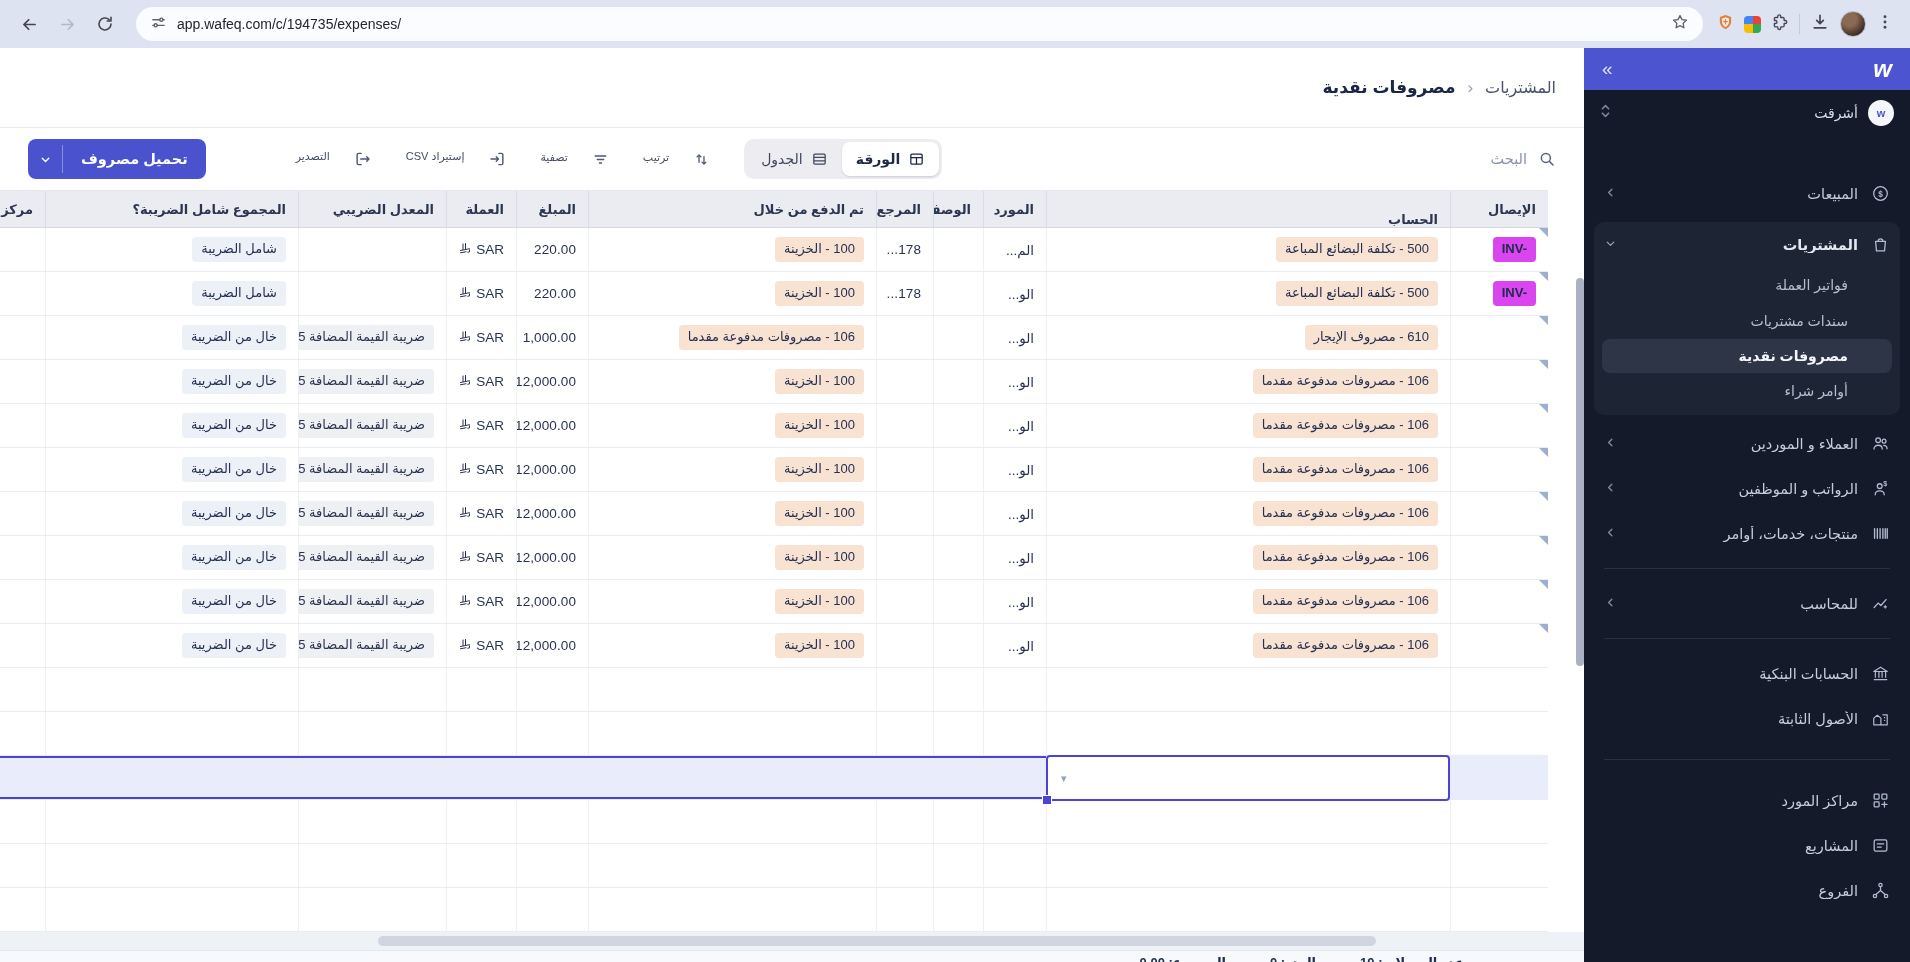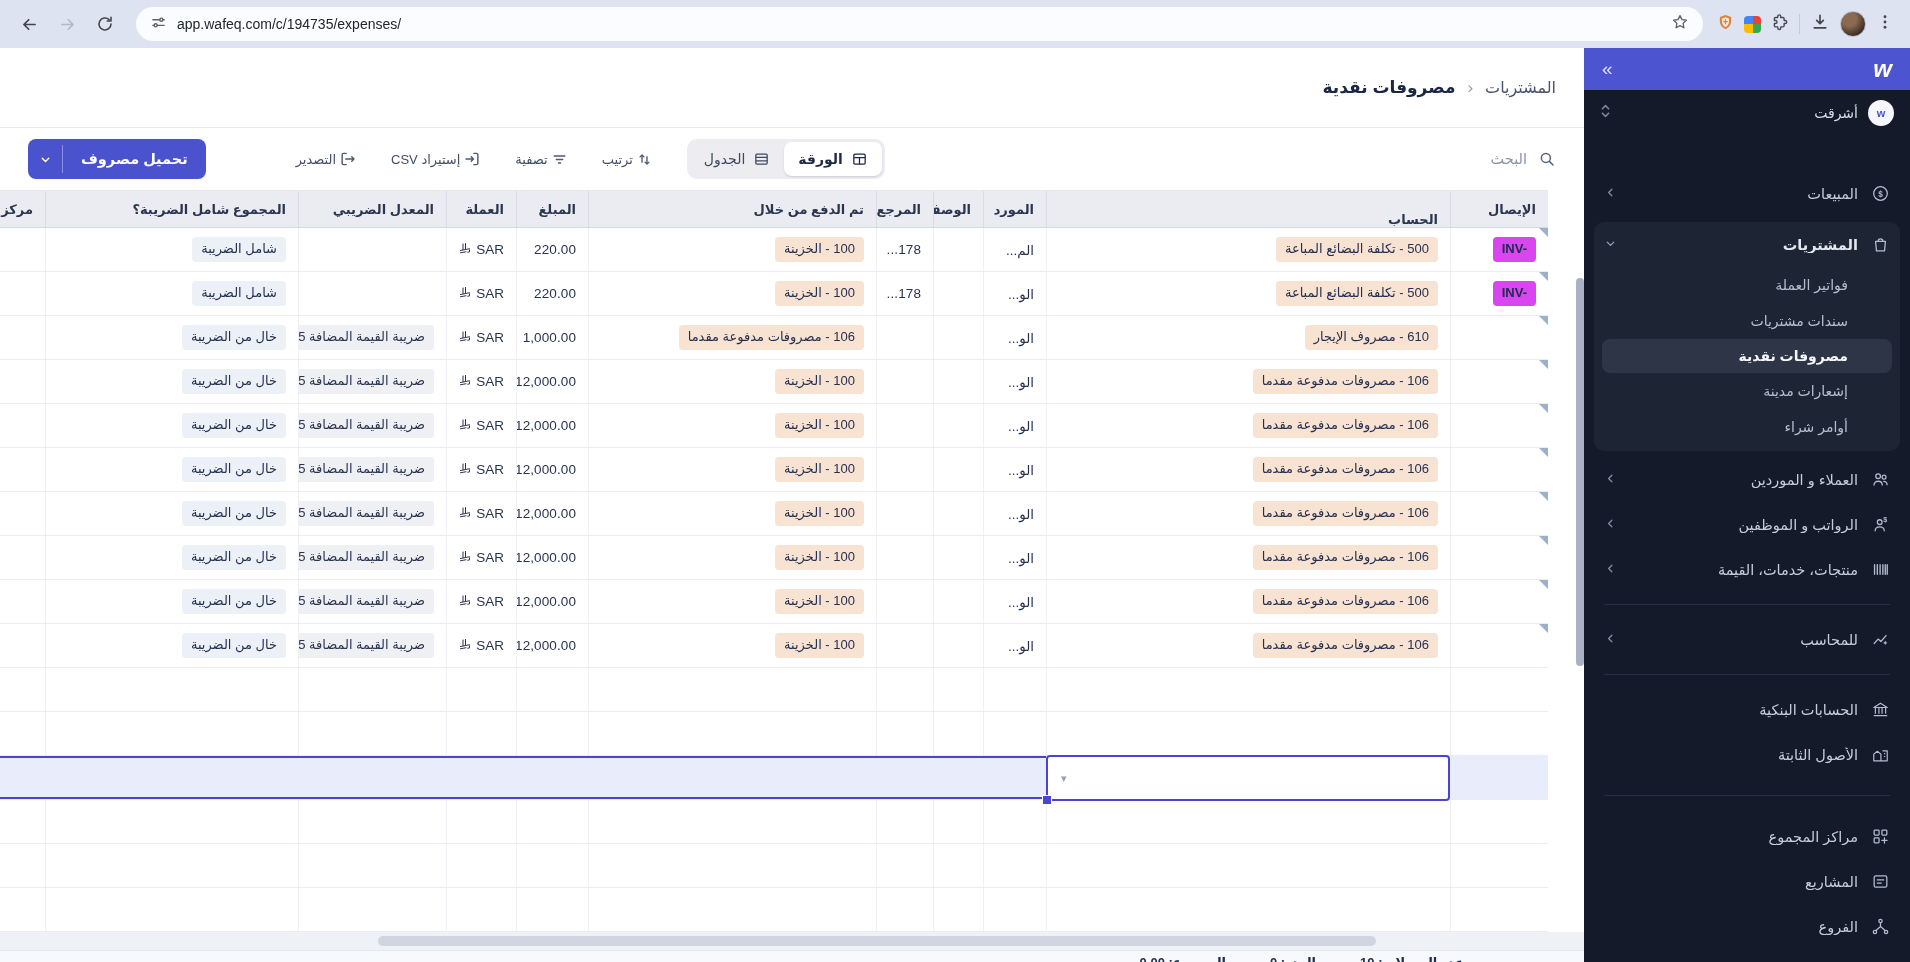--- a/index.html
+++ b/index.html
@@ -32,21 +32,21 @@
 
   
   .toolbar{height:62px;display:flex;align-items:center;padding:0 28px;column-gap:34px;flex:0 0 auto}
   .search-box{display:flex;align-items:center;gap:9px;color:#5a6478}
   .search-box input{border:none;outline:none;background:transparent;font-size:14.5px;color:#2a3550;width:96px;text-align:right;font-family:inherit}
   .search-box input::placeholder{color:#8a93a6}
   .spacer{flex:1}
   .seg{height:40px;background:#ececf1;border-radius:10px;padding:3px;display:flex;align-items:stretch}
   .seg-btn{display:flex;align-items:center;gap:8px;padding:0 14px;border-radius:8px;font-size:14px;color:#3f495e;cursor:default}
   .seg-btn.sel{background:#fff;box-shadow:0 1px 2px rgba(16,24,40,.14);color:#1e2946;font-weight:600}
-  .tool-btn{display:flex;align-items:center;gap:3px;font-size:13px;color:#424d63;white-space:nowrap}
+  .tool-btn{display:flex;align-items:flex-start;gap:24px;font-size:11px;color:#424d63;white-space:nowrap}
   .tool-btn svg{flex:0 0 auto}
   .upload-btn{height:40px;border-radius:8px;background:#4a52cd;color:#fff;display:flex;align-items:stretch;font-size:14.5px;font-weight:600;margin-right:56px;overflow:hidden}
   .upload-main{display:flex;align-items:center;padding:0 18px}
   .upload-sep{width:1px;background:rgba(255,255,255,.35);margin:6px 0}
   .upload-caret{width:34px;display:flex;align-items:center;justify-content:center}
 
   
   .table-wrap{height:742px;overflow:hidden;padding-right:36px;flex:0 0 auto;direction:rtl}
   .grid{direction:rtl;position:relative}
   .g-hrow{display:flex;height:38px;background:#eaecf2;border-bottom:1px solid #d3d8e2;border-top:1px solid #e6e8ef}
@@ -762,21 +762,20 @@
                 </svg>
               </div>
               <div class="sb-label">المشتريات</div>
               <div class="sb-chev"><svg width="13" height="13" viewBox="0 0 24 24" fill="none" stroke="#9aa3b6" stroke-width="2.4" stroke-linecap="round" stroke-linejoin="round">
                   <path d="M6 9.5l6 6 6-6"></path>
                 </svg></div>
             </div>
             <div class="sb-sub">فواتير العملة</div>
             <div class="sb-sub">سندات مشتريات</div>
             <div class="sb-sub active">مصروفات نقدية</div>
-            <div class="sb-sub">إشعارات مدينة</div>
             <div class="sb-sub">أوامر شراء</div>
           </div>
           <div class="sb-item">
             <div class="sb-ic">
               <svg width="19" height="19" viewBox="0 0 24 24" fill="none" stroke="currentColor" stroke-width="1.6" stroke-linecap="round">
                 <circle cx="9" cy="8" r="3"></circle>
                 <path d="M3.8 19c0-3 2.4-4.8 5.2-4.8s5.2 1.8 5.2 4.8"></path>
                 <circle cx="16.5" cy="9" r="2.4"></circle>
                 <path d="M16 14.4c2.6.2 4.3 1.8 4.3 4.2"></path>
               </svg>
@@ -798,21 +797,21 @@
             <div class="sb-chev"><svg width="13" height="13" viewBox="0 0 24 24" fill="none" stroke="#838da1" stroke-width="2.4" stroke-linecap="round" stroke-linejoin="round">
                 <path d="M14.5 6l-6 6 6 6"></path>
               </svg></div>
           </div>
           <div class="sb-item">
             <div class="sb-ic">
               <svg width="19" height="19" viewBox="0 0 24 24" fill="none" stroke="currentColor" stroke-width="1.7" stroke-linecap="round">
                 <path d="M4.5 6v12M8 6v12M11.5 6v12M15 6v12M18 6v12M20.5 6v12"></path>
               </svg>
             </div>
-            <div class="sb-label">منتجات، خدمات، القيمة</div>
+            <div class="sb-label">منتجات، خدمات، أوامر</div>
             <div class="sb-chev"><svg width="13" height="13" viewBox="0 0 24 24" fill="none" stroke="#838da1" stroke-width="2.4" stroke-linecap="round" stroke-linejoin="round">
                 <path d="M14.5 6l-6 6 6 6"></path>
               </svg></div>
           </div>
           <div class="sb-div"></div>
           <div class="sb-item">
             <div class="sb-ic">
               <svg width="19" height="19" viewBox="0 0 24 24" fill="none" stroke="currentColor" stroke-width="1.6" stroke-linecap="round" stroke-linejoin="round">
                 <path d="M4 17l5-5.5 3.5 3L19 7"></path>
                 <path d="M18 14.6v3.2M16.4 16.2h3.2" stroke-width="1.4"></path>
@@ -846,21 +845,21 @@
           <div class="sb-div wide"></div>
           <div class="sb-item">
             <div class="sb-ic">
               <svg width="19" height="19" viewBox="0 0 24 24" fill="none" stroke="currentColor" stroke-width="1.6" stroke-linecap="round" stroke-linejoin="round">
                 <rect x="4" y="4" width="6.2" height="6.2" rx="1"></rect>
                 <rect x="13.8" y="4" width="6.2" height="6.2" rx="1"></rect>
                 <rect x="4" y="13.8" width="6.2" height="6.2" rx="1"></rect>
                 <path d="M17 13.8v6.4M13.8 17h6.4"></path>
               </svg>
             </div>
-            <div class="sb-label">مراكز المجموع</div>
+            <div class="sb-label">مراكز المورد</div>
           </div>
           <div class="sb-item">
             <div class="sb-ic">
               <svg width="19" height="19" viewBox="0 0 24 24" fill="none" stroke="currentColor" stroke-width="1.6" stroke-linecap="round" stroke-linejoin="round">
                 <rect x="4" y="5" width="16" height="14" rx="2"></rect>
                 <path d="M8 10h8M8 14h5"></path>
               </svg>
             </div>
             <div class="sb-label">المشاريع</div>
           </div>

